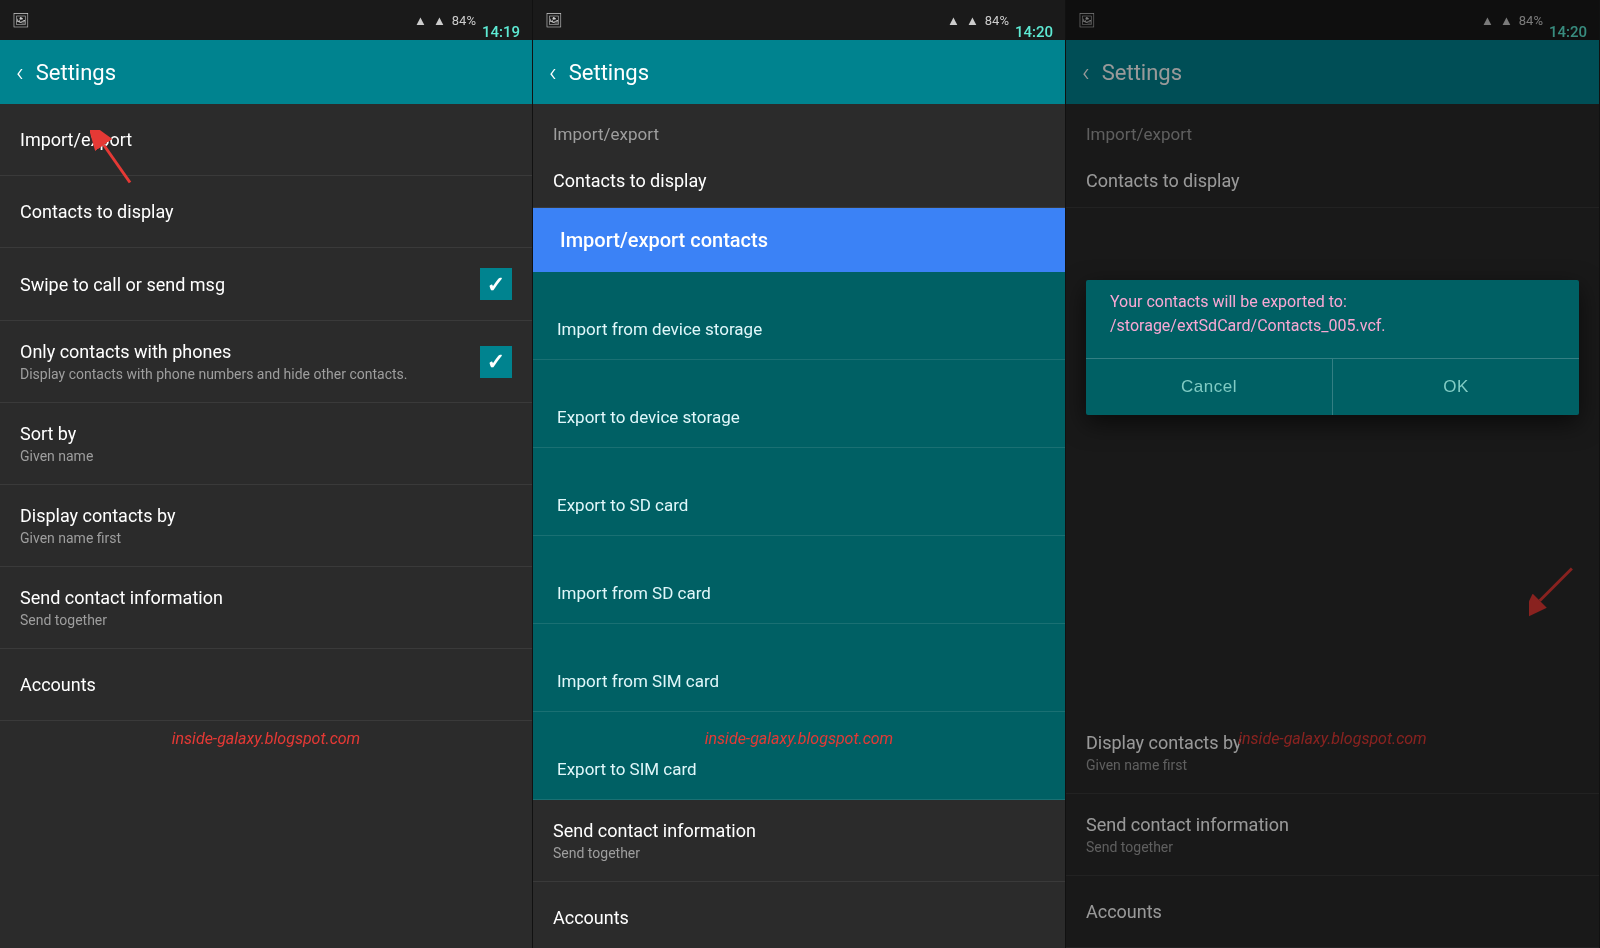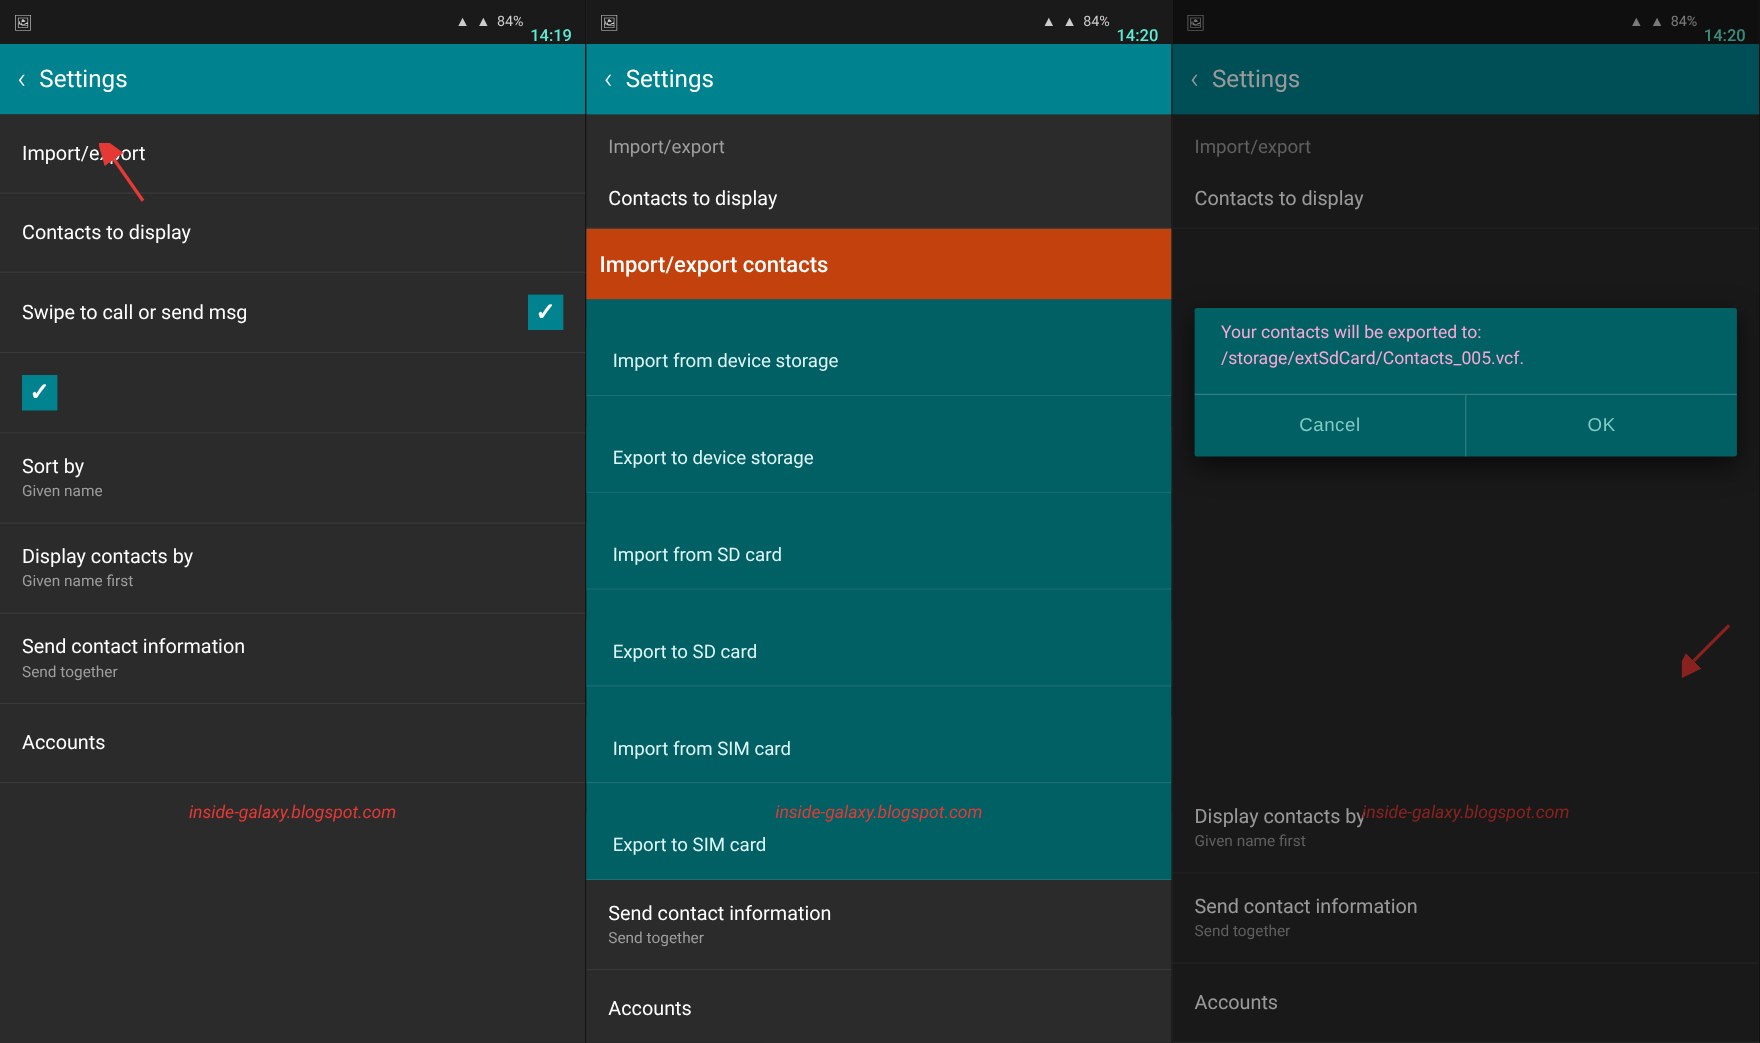--- a/index.html
+++ b/index.html
@@ -153,22 +153,22 @@
       height: 60px;
     }
 
     
     .dialog-menu {
       background: #006064;
       margin: 0;
       border-radius: 0;
     }
     .dialog-menu-header {
-      background: #c2410c;
-      padding: 20px 12px;
+      background: #3b82f6;
+      padding: 20px 27px;
       color: #fff;
       font-size: 20px;
       font-weight: 500;
     }
     .dialog-menu-item {
       padding: 20px 24px;
       color: #e0f7fa;
       font-size: 17px;
       border-bottom: 1px solid rgba(255,255,255,0.1);
       cursor: pointer;
@@ -264,20 +264,24 @@
     </div>
     <div class="settings-item">
       <div class="settings-item-content">
         <span class="settings-item-title">Swipe to call or send msg</span>
       </div>
       <div class="checkbox">
         <span class="checkbox-check">✓</span>
       </div>
     </div>
     <div class="settings-item">
+      <div class="settings-item-content">
+        <span class="settings-item-title">Only contacts with phones</span>
+        <span class="settings-item-subtitle">Display contacts with phone numbers and hide other contacts.</span>
+      </div>
       <div class="checkbox">
         <span class="checkbox-check">✓</span>
       </div>
     </div>
     <div class="settings-item">
       <div class="settings-item-content">
         <span class="settings-item-title">Sort by</span>
         <span class="settings-item-subtitle">Given name</span>
       </div>
     </div>
@@ -337,22 +341,22 @@
 
   <div style="padding: 20px 20px 10px 20px; color:#9e9e9e; font-size:17px;">Import/export</div>
   <div style="padding: 16px 20px; border-bottom: 1px solid #3a3a3a;">
     <span style="color:#fff; font-size:18px;">Contacts to display</span>
   </div>
 
   <div class="dialog-menu">
     <div class="dialog-menu-header">Import/export contacts</div>
     <div class="dialog-menu-item">Import from device storage</div>
     <div class="dialog-menu-item">Export to device storage</div>
+    <div class="dialog-menu-item">Export to SD card</div>
     <div class="dialog-menu-item">Import from SD card</div>
-    <div class="dialog-menu-item">Export to SD card</div>
     <div class="dialog-menu-item">Import from SIM card</div>
     <div class="dialog-menu-item">Export to SIM card</div>
   </div>
 
   <div style="flex:1; background:#2b2b2b;">
     <div class="settings-item">
       <div class="settings-item-content">
         <span class="settings-item-title">Send contact information</span>
         <span class="settings-item-subtitle">Send together</span>
       </div>

